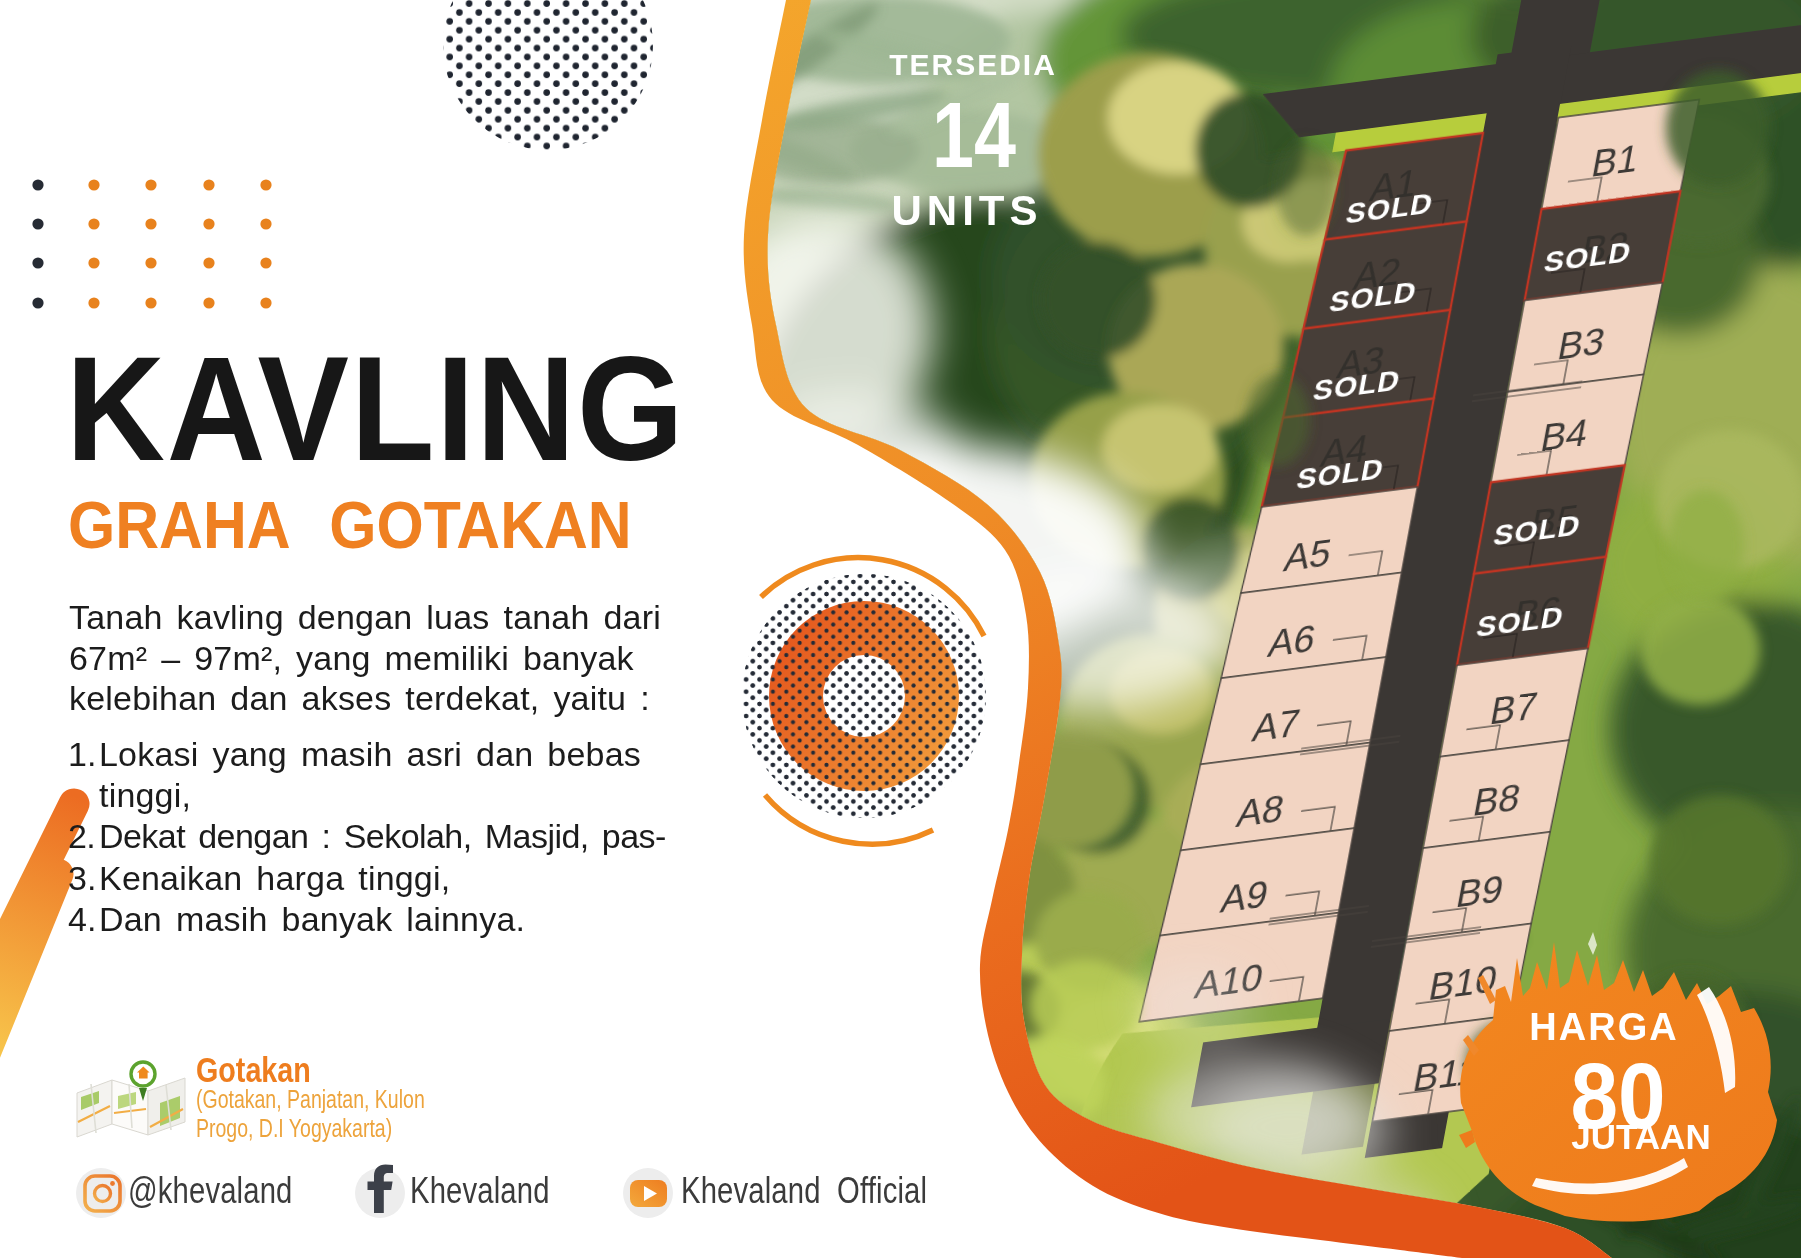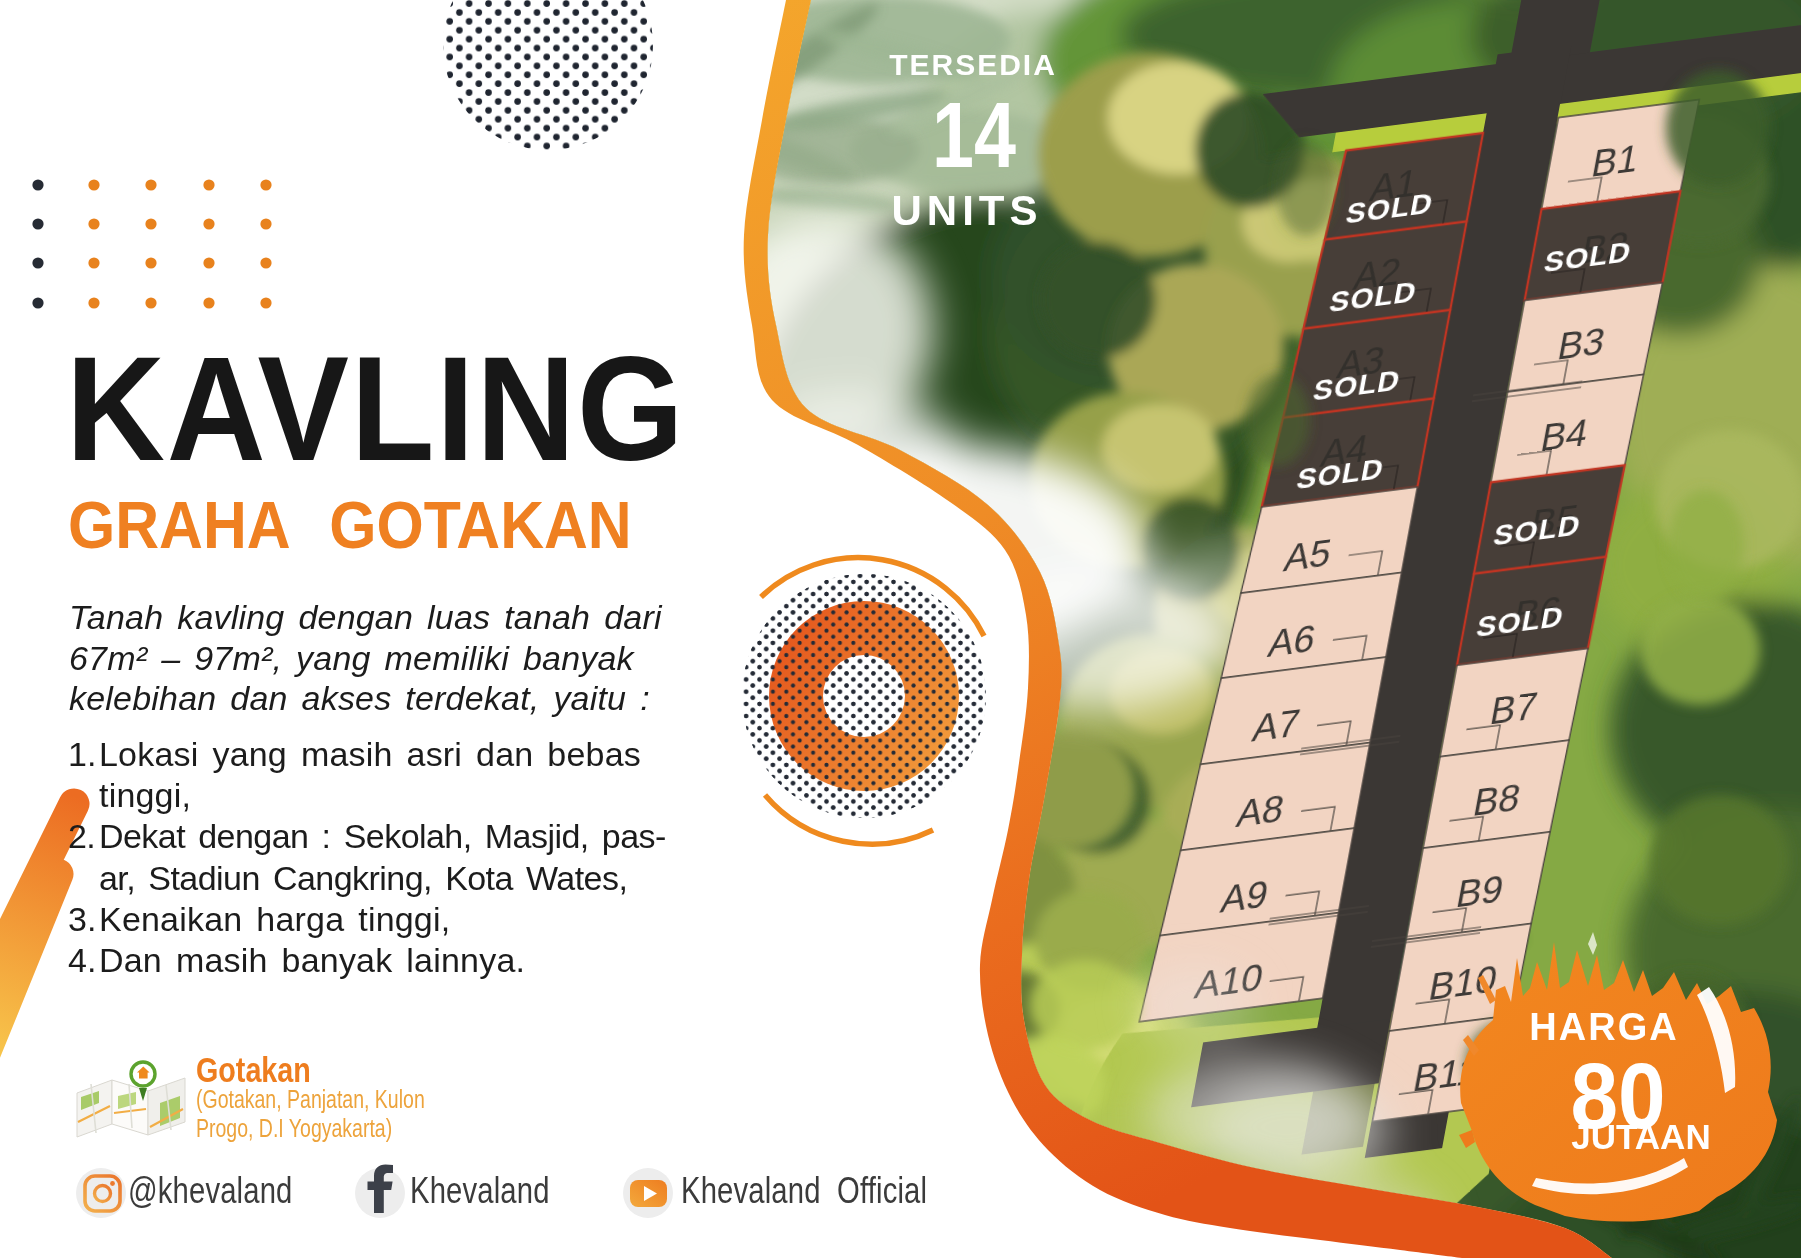--- a/index.html
+++ b/index.html
@@ -1,19 +1,19 @@
 <!DOCTYPE html>
 <html><head><meta charset="utf-8"><style>
 html,body{margin:0;padding:0;background:#ffffff;}
 #page{position:relative;width:1801px;height:1258px;overflow:hidden;background:#ffffff;font-family:"Liberation Sans",sans-serif;}
 .abs{position:absolute;white-space:nowrap;}
 #kav{left:66px;top:334px;font-size:149px;font-weight:bold;color:#171717;transform:scaleX(0.920);transform-origin:0 0;letter-spacing:2px;line-height:1;}
 #graha{left:68px;top:492px;font-size:66px;font-weight:bold;color:#ef8021;letter-spacing:0;line-height:1;transform:scaleX(0.92);transform-origin:0 0;}
 #graha .w2{margin-left:42px;}
-#para{left:69px;top:597px;font-size:34px;color:#1c1c1c;line-height:40.6px;word-spacing:4.3px;letter-spacing:0.2px;font-style:italic;}
+#para{left:69px;top:597px;font-size:34px;color:#1c1c1c;line-height:40.6px;word-spacing:4.3px;letter-spacing:0.2px;}
 #list{left:68px;top:734px;font-size:34px;color:#1c1c1c;line-height:41.2px;word-spacing:4.3px;letter-spacing:0.2px;}
 #list .it{position:relative;padding-left:31px;}
 #list .n{position:absolute;left:0;top:0;}
 #gotakan{left:196px;top:1052px;color:#ee7d1e;font-size:35px;font-weight:bold;line-height:1;transform:scaleX(0.82);transform-origin:0 0;}
 #gaddr{left:196px;top:1085px;color:#eda33b;font-size:25px;line-height:28.5px;transform:scaleX(0.78);transform-origin:0 0;}
 .soc{font-size:37px;color:#3b3b3b;top:1170px;letter-spacing:0.2px;transform:scaleX(0.79);transform-origin:0 50%;}
 </style></head>
 <body>
 <div id="page">
 <svg width="1801" height="1258" viewBox="0 0 1801 1258" style="position:absolute;left:0;top:0">
@@ -366,21 +366,20 @@
 <polygon points="644,1186 644,1201 657,1193.5" fill="#ffffff"></polygon>
 </g>
 </svg>
 <div class="abs" id="kav">KAVLING</div>
 <div class="abs" id="graha">GRAHA<span class="w2">GOTAKAN</span></div>
 <div class="abs" id="para">Tanah kavling dengan luas tanah dari<br>67m² – 97m², yang memiliki banyak<br>kelebihan dan akses terdekat, yaitu :</div>
 <div class="abs" id="list">
 <div class="it"><span class="n">1.</span>Lokasi yang masih asri dan bebas</div>
 <div class="it">tinggi,</div>
 <div class="it" style="letter-spacing:-0.55px"><span class="n">2.</span>Dekat dengan : Sekolah, Masjid, pas-</div>
-<div class="it" style="letter-spacing:-0.55px">ar, Stadiun Cangkring, Kota Wates,</div>
 <div class="it"><span class="n">3.</span>Kenaikan harga tinggi,</div>
 <div class="it"><span class="n">4.</span>Dan masih banyak lainnya.</div>
 </div>
 <div class="abs" id="gotakan">Gotakan</div>
 <div class="abs" id="gaddr">(Gotakan, Panjatan, Kulon<br>Progo, D.I Yogyakarta)</div>
 <div class="abs soc" style="left:128px">@khevaland</div>
 <div class="abs soc" style="left:410px">Khevaland</div>
 <div class="abs soc" style="left:681px">Khevaland&nbsp; Official</div>
 </div>
 </body></html>

